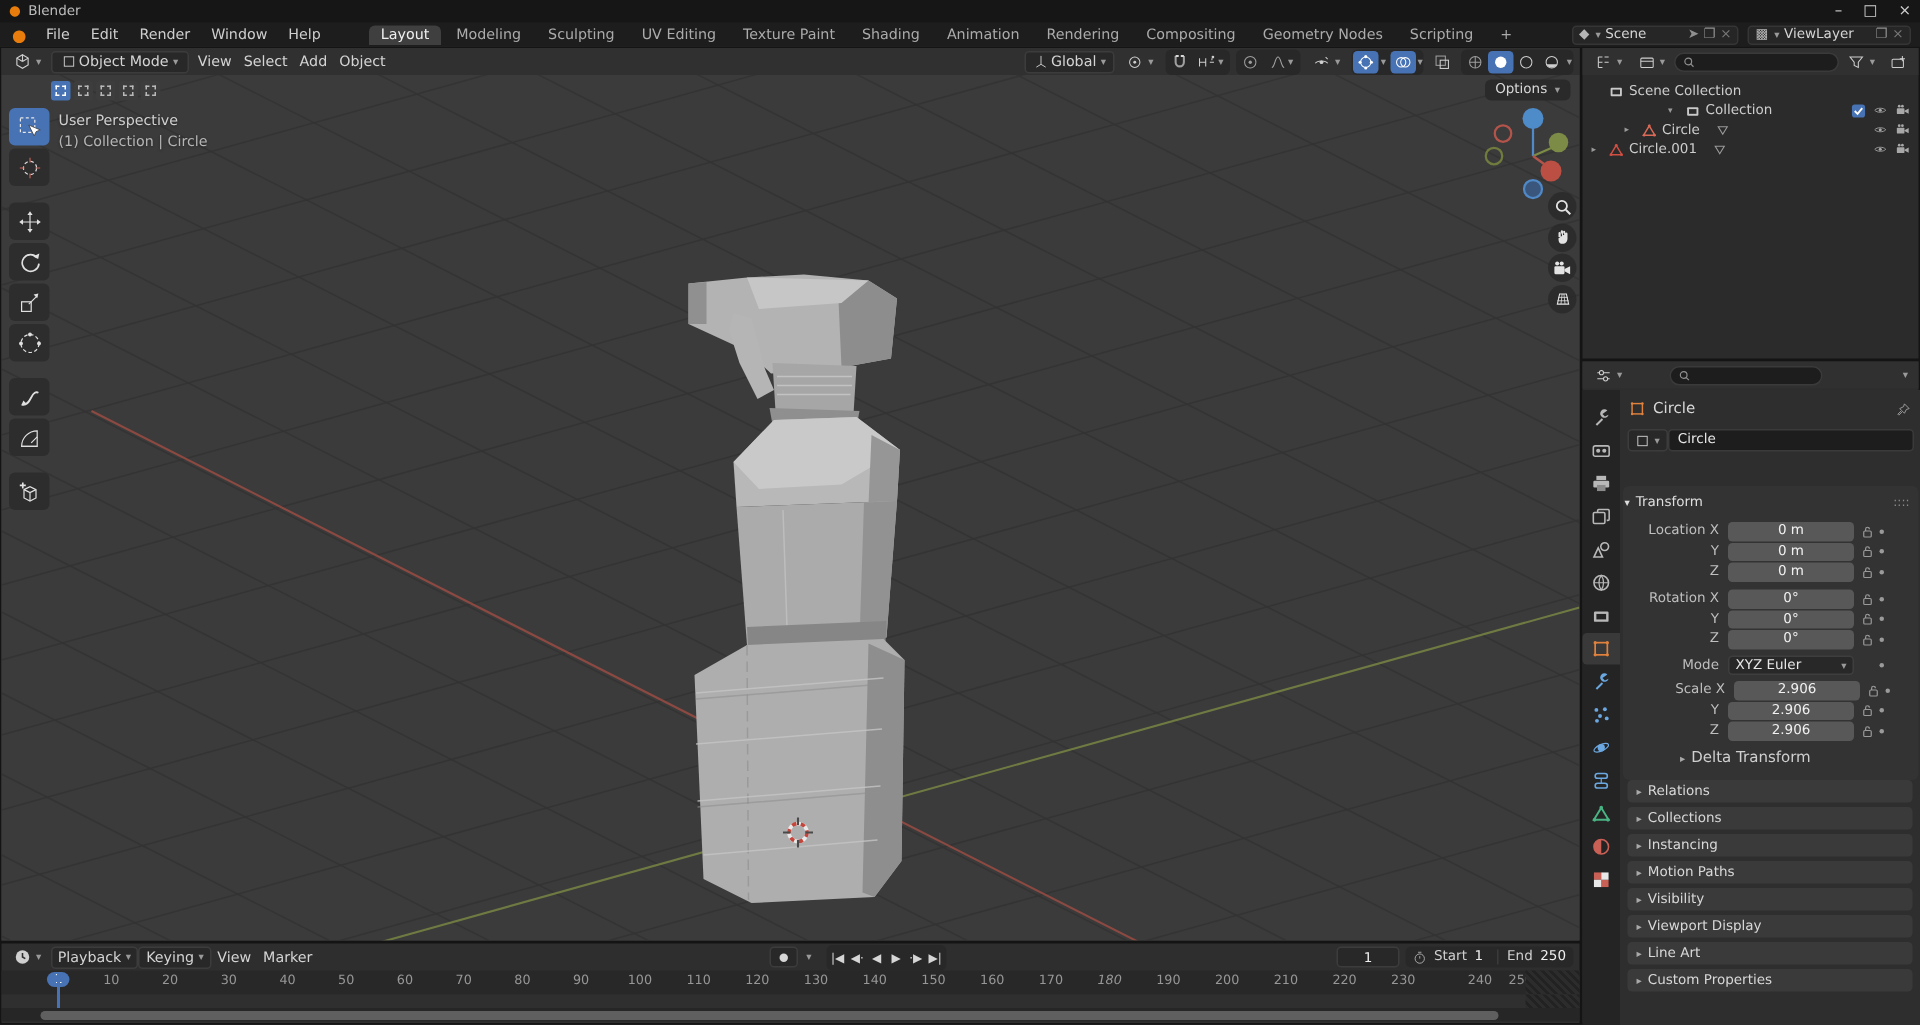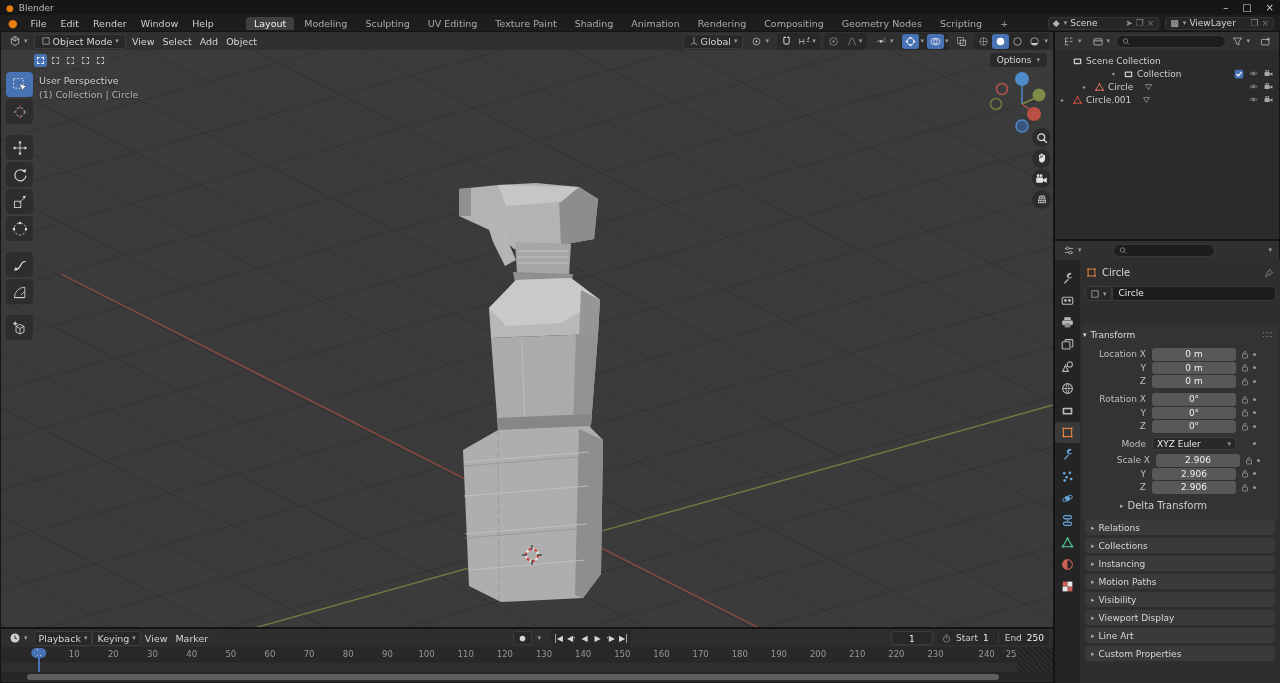--- a/index.html
+++ b/index.html
@@ -1038,21 +1038,21 @@
       <span class="tick" style="left: 347.285px;">80</span>
       <span class="tick" style="left: 386.435px;">90</span>
       <span class="tick" style="left: 425.585px;">100</span>
       <span class="tick" style="left: 464.735px;">110</span>
       <span class="tick" style="left: 503.885px;">120</span>
       <span class="tick" style="left: 543.035px;">130</span>
       <span class="tick" style="left: 582.185px;">140</span>
       <span class="tick" style="left: 621.335px;">150</span>
       <span class="tick" style="left: 660.485px;">160</span>
       <span class="tick" style="left: 699.635px;">170</span>
-      <span class="tick" style="left: 738.785px;">180</span>
+      <span class="tick" style="left: 738.785px; font-style: italic;">180</span>
       <span class="tick" style="left: 777.935px;">190</span>
       <span class="tick" style="left: 817.085px;">200</span>
       <span class="tick" style="left: 856.235px;">210</span>
       <span class="tick" style="left: 895.385px;">220</span>
       <span class="tick" style="left: 934.535px;">230</span>
       <span class="tick" style="left: 973.685px; margin-left: 12px;">240</span>
       <span class="tick" style="left: 1012.84px;">250</span>
       <div class="hatch" style="left: 1016px; top: 0px; width: 36px; height: 16px;"></div>
     </div>
   <div id="tl-track">

